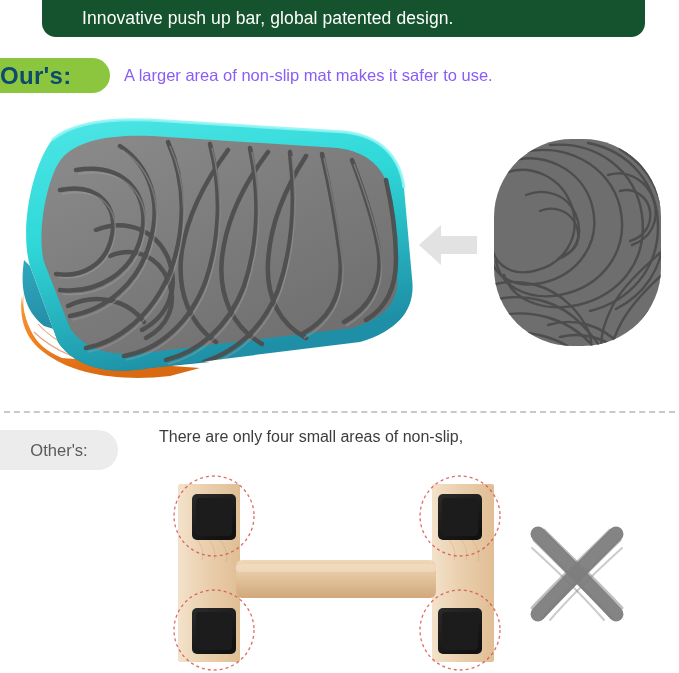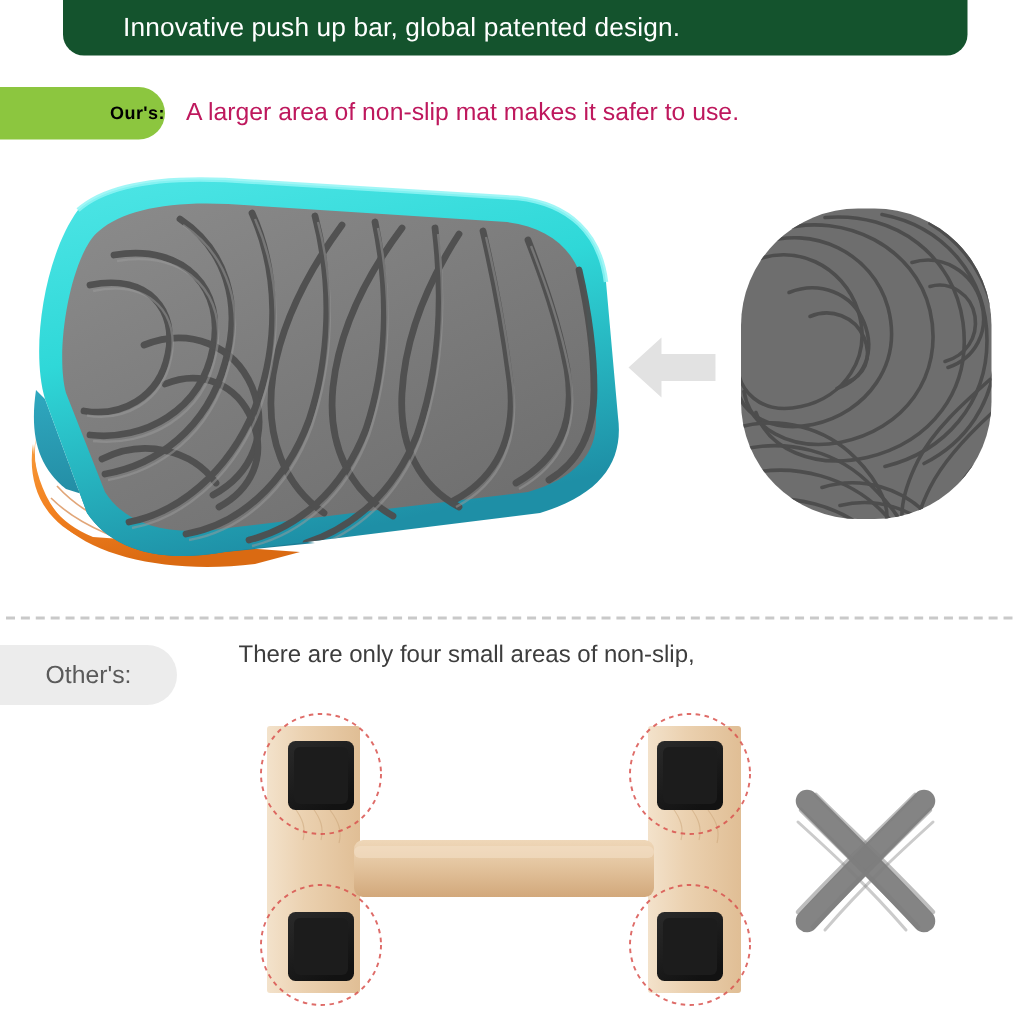--- a/index.html
+++ b/index.html
@@ -54,33 +54,33 @@
     background: #8CC63F;
     border-radius: 0 18px 18px 0;
   }
   .ours-badge-label {
     position: absolute;
     left: 0;
     right: 0;
     top: 0;
     height: 35px;
     line-height: 35px;
-    text-align: right;
-    color: #000000;
-    font-size: 12px;
+    text-align: left;
+    color: #0c4a6e;
+    font-size: 24px;
     font-weight: bold;
     letter-spacing: 0.3px;
   }
   .ours-desc {
     position: absolute;
     left: 124px;
     top: 58px;
     height: 35px;
     line-height: 35px;
-    color: #be185d;
+    color: #8b5cf6;
     font-size: 16.5px;
     white-space: nowrap;
   }
 
   
   .product-stage {
     position: absolute;
     left: 0;
     top: 110px;
     width: 679px;

